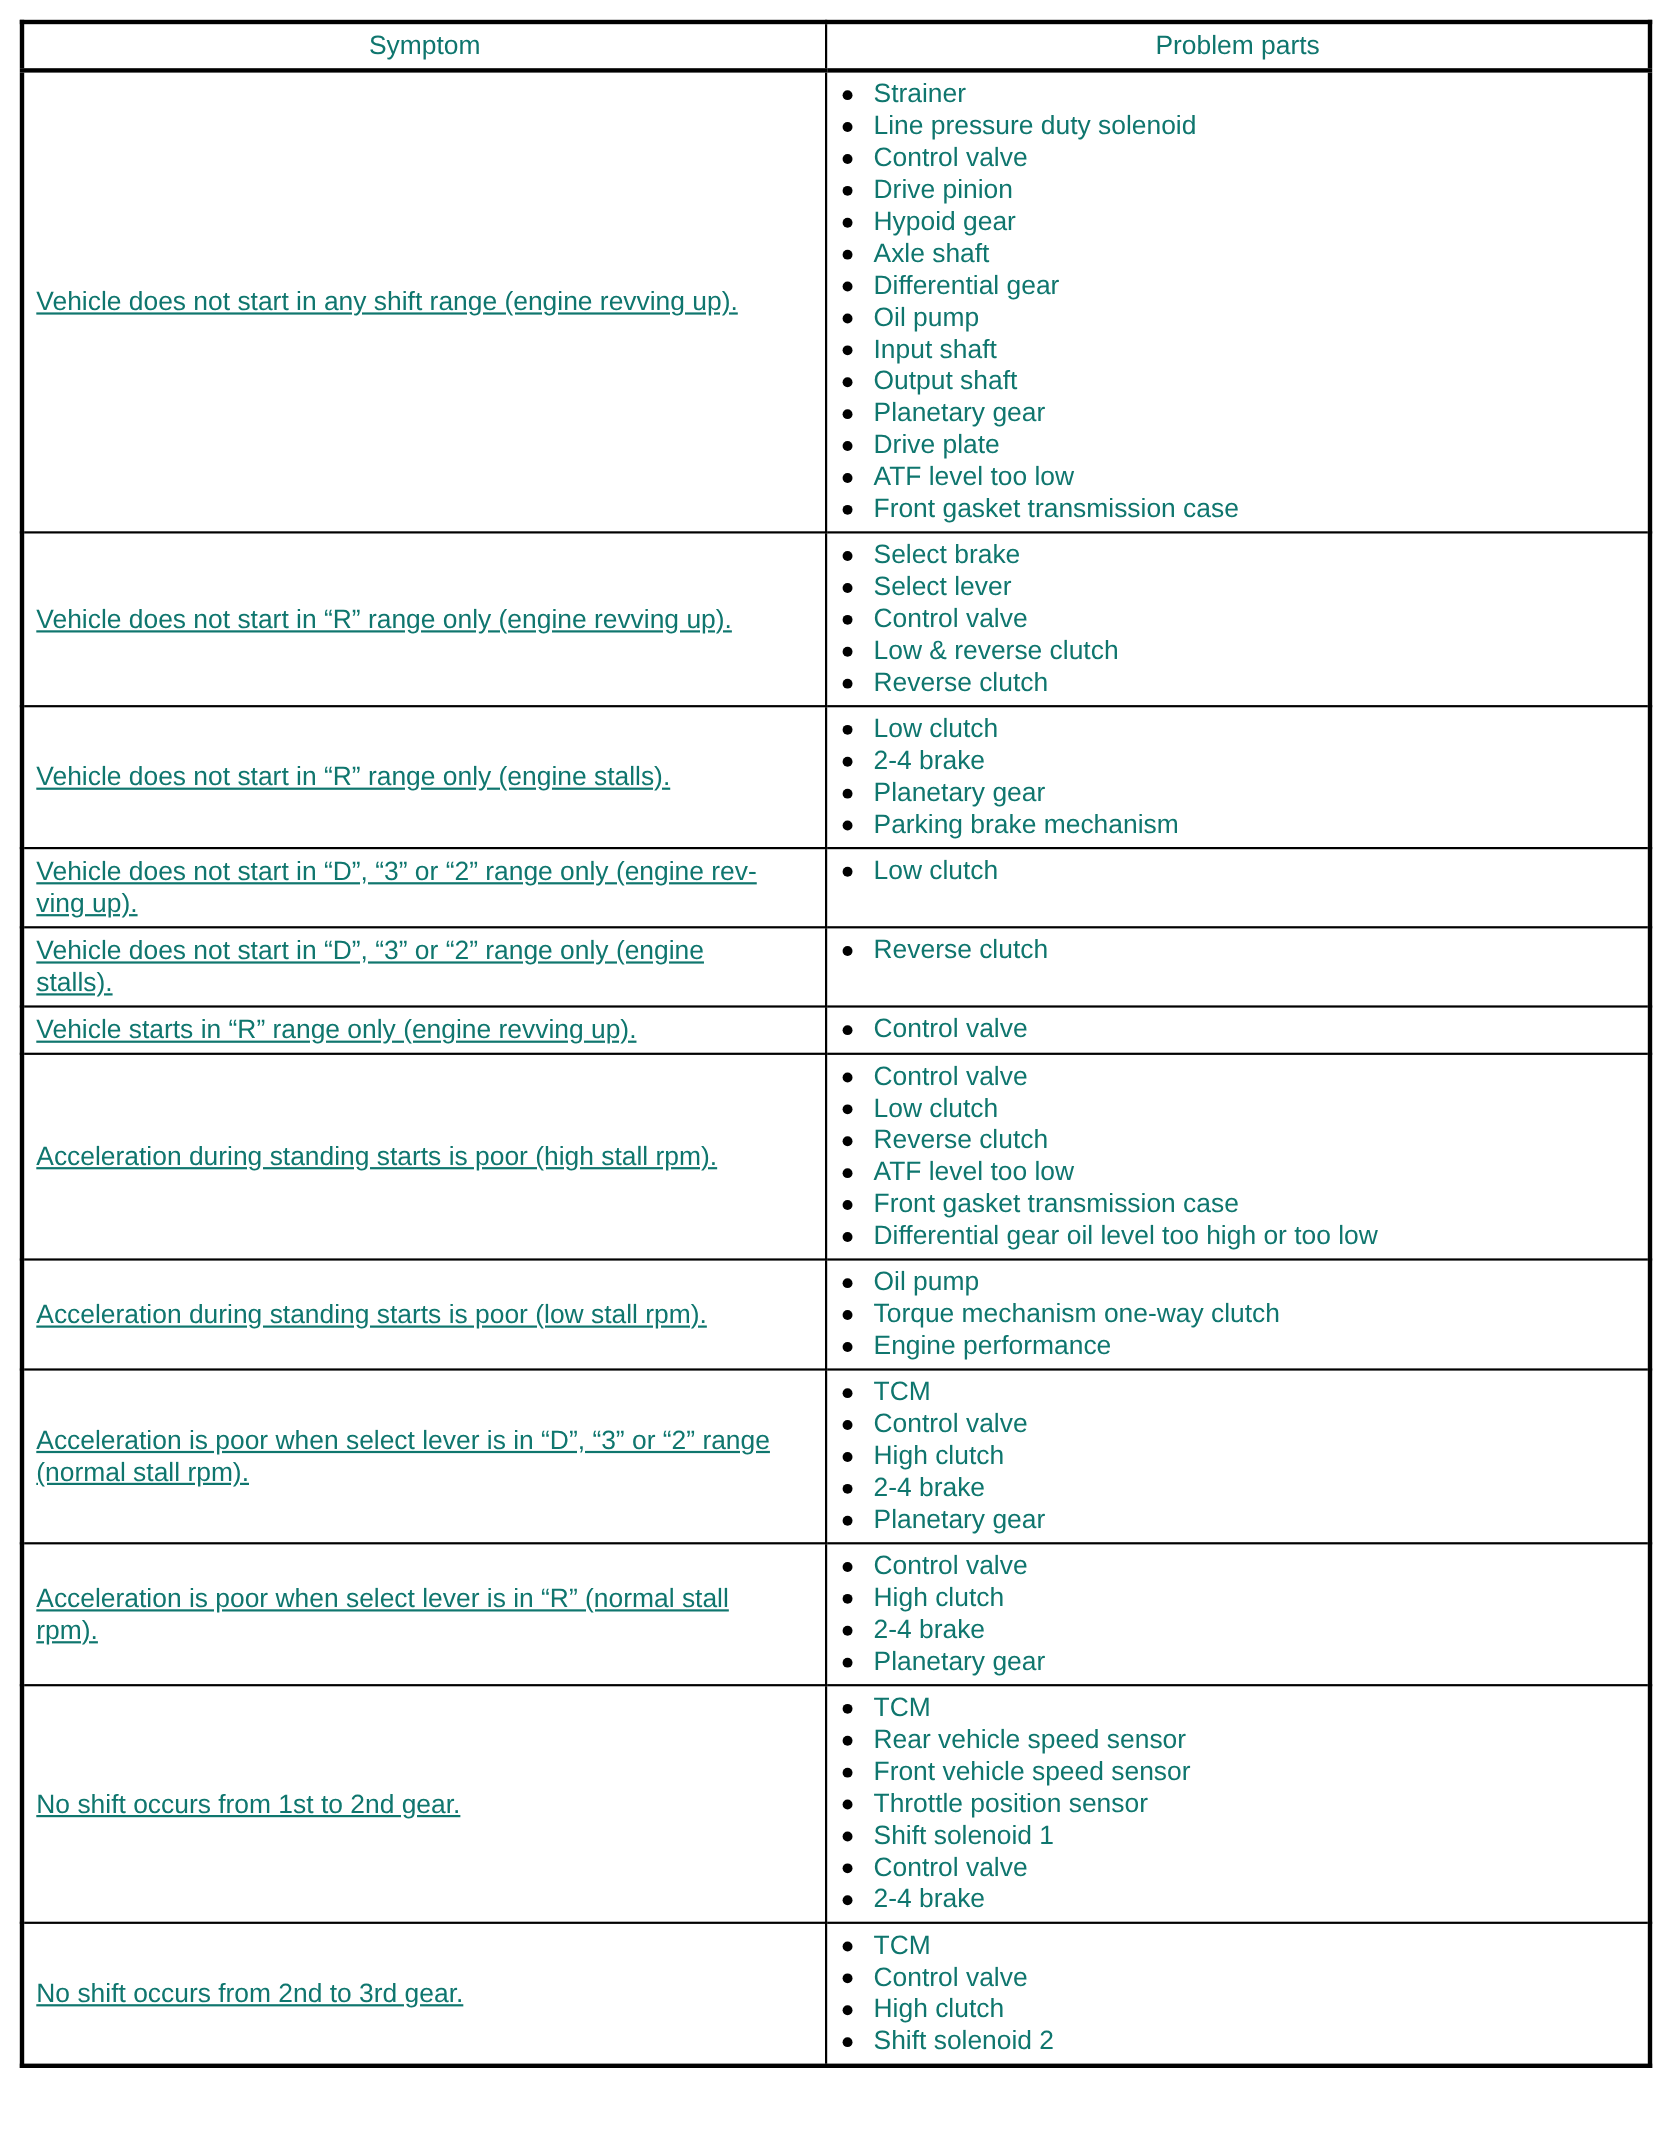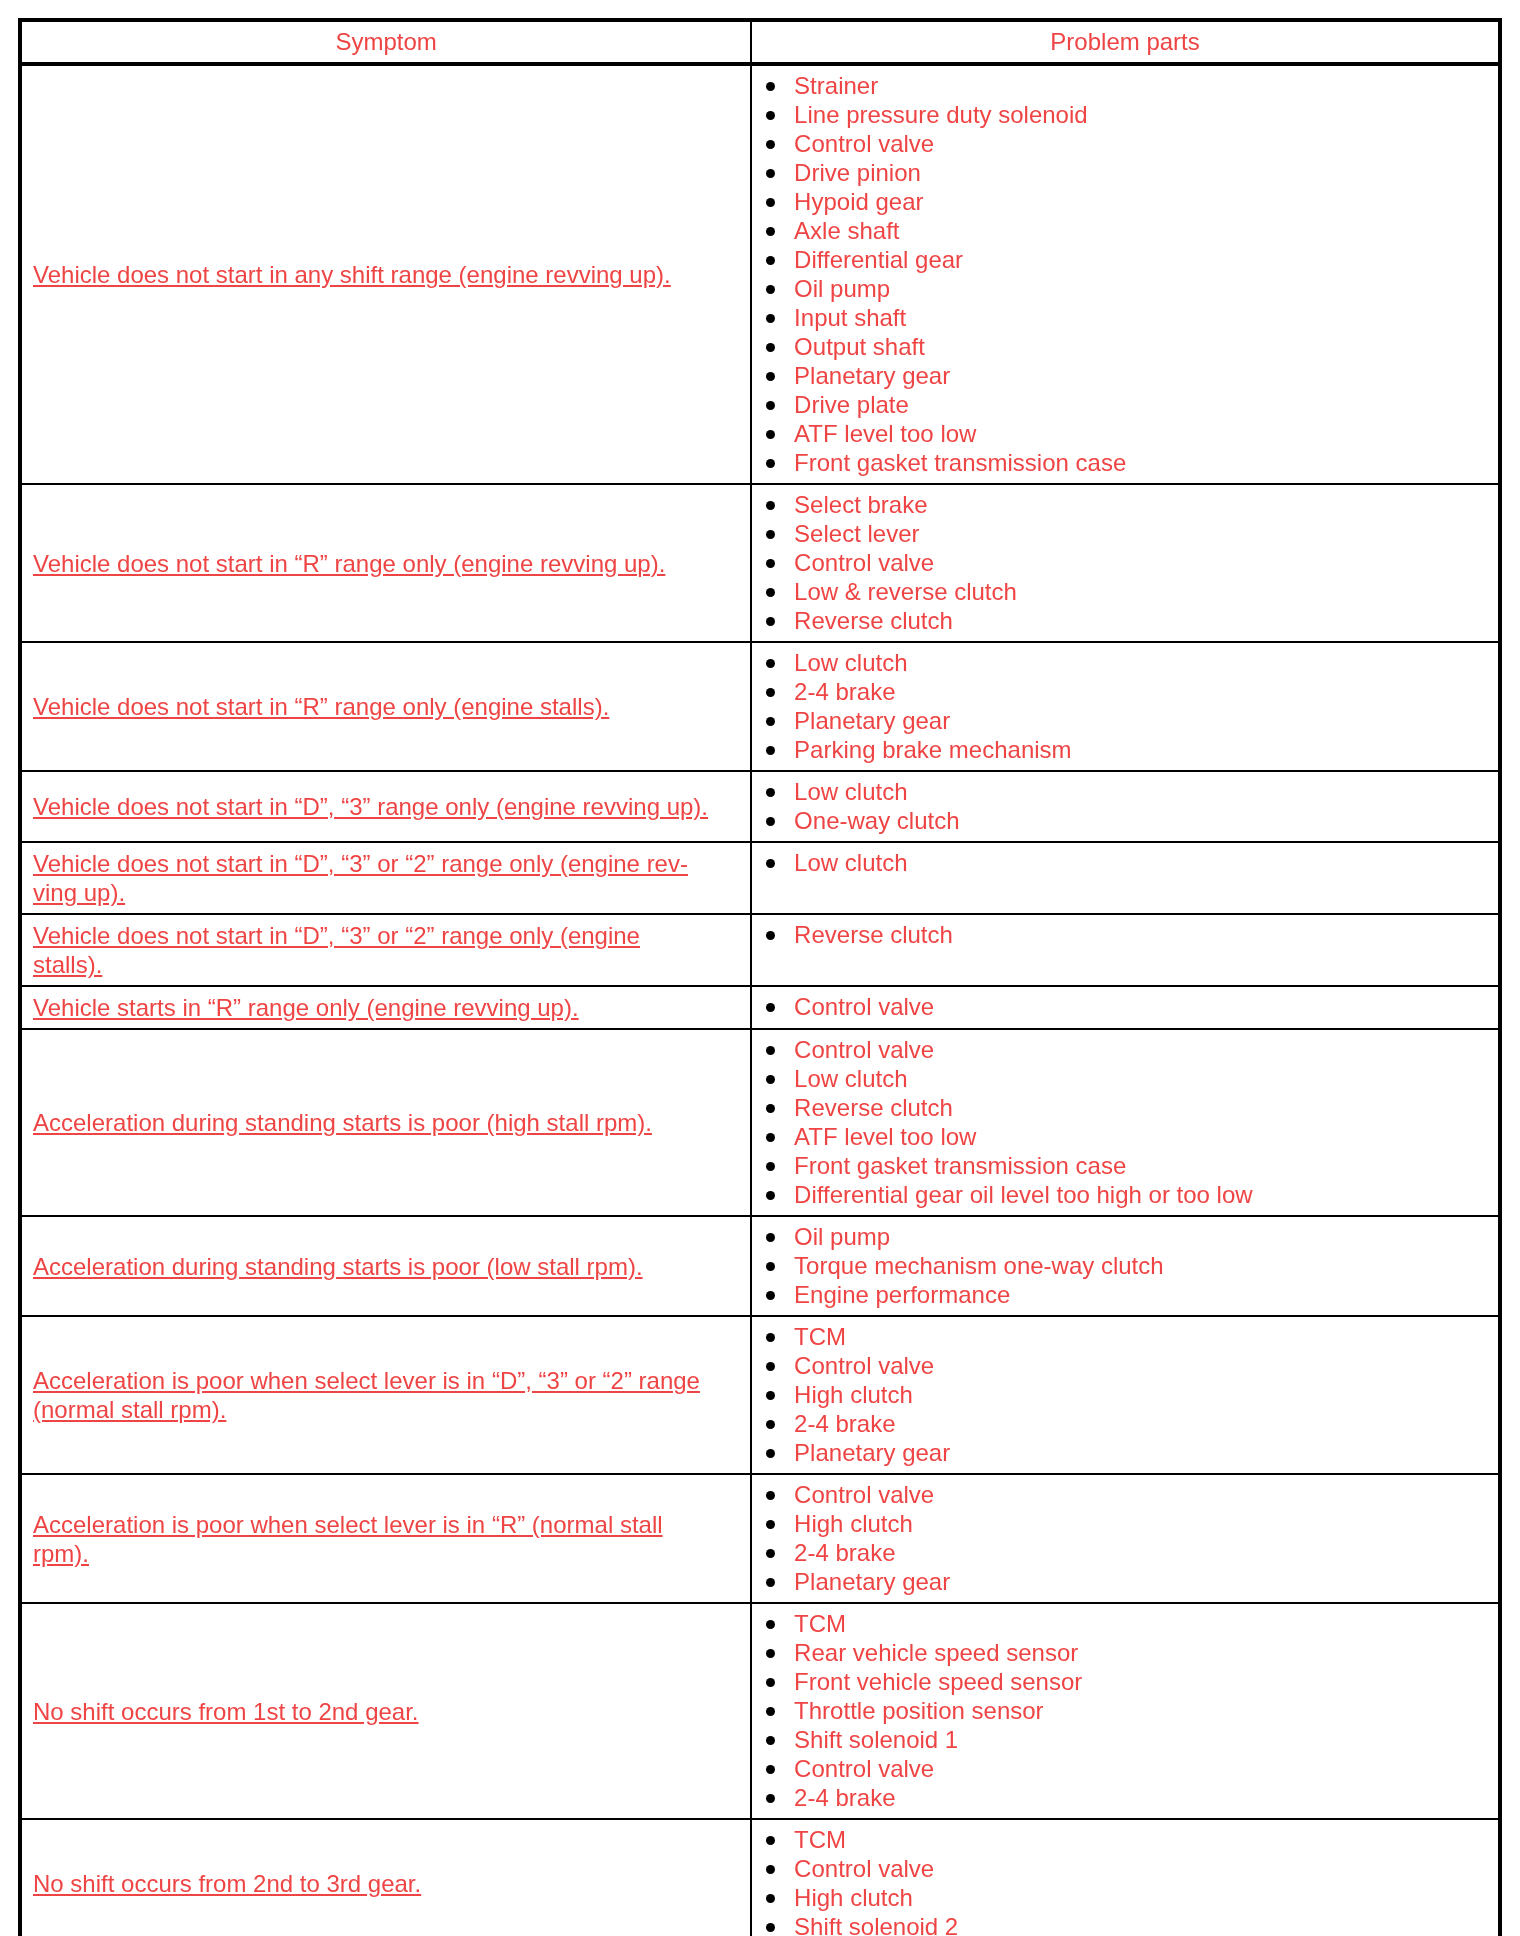--- a/index.html
+++ b/index.html
@@ -8,21 +8,21 @@
     background: #ffffff;
   }
   .page {
     position: relative;
     width: 1520px;
     height: 1936px;
     box-sizing: border-box;
     padding: 18px 18px 0 18px;
     background: #ffffff;
     font-family: "Liberation Sans", sans-serif;
-    color: #ef4444;
+    color: #0f766e;
     overflow: hidden;
   }
   table.trouble-table {
     width: 100%;
     border-collapse: collapse;
     border: 4px solid #000000;
     table-layout: fixed;
   }
   col.col-symptom { width: 49.4%; }
   col.col-parts   { width: 50.6%; }
@@ -198,35 +198,20 @@
                 <span class="part-text">Planetary gear</span>
               </li>
               <li>
                 <span class="bullet"></span>
                 <span class="part-text">Parking brake mechanism</span>
               </li>
             </ul>
           </td>
       </tr>
       <tr>
-        <td class="symptom-cell">Vehicle does not start in “D”, “3” range only (engine revving up).</td>
-        <td class="parts-cell">
-            <ul class="parts-list">
-              <li>
-                <span class="bullet"></span>
-                <span class="part-text">Low clutch</span>
-              </li>
-              <li>
-                <span class="bullet"></span>
-                <span class="part-text">One-way clutch</span>
-              </li>
-            </ul>
-          </td>
-      </tr>
-      <tr>
         <td class="symptom-cell">Vehicle does not start in “D”, “3” or “2” range only (engine rev-
 ving up).</td>
         <td class="parts-cell">
             <ul class="parts-list">
               <li>
                 <span class="bullet"></span>
                 <span class="part-text">Low clutch</span>
               </li>
             </ul>
           </td>

